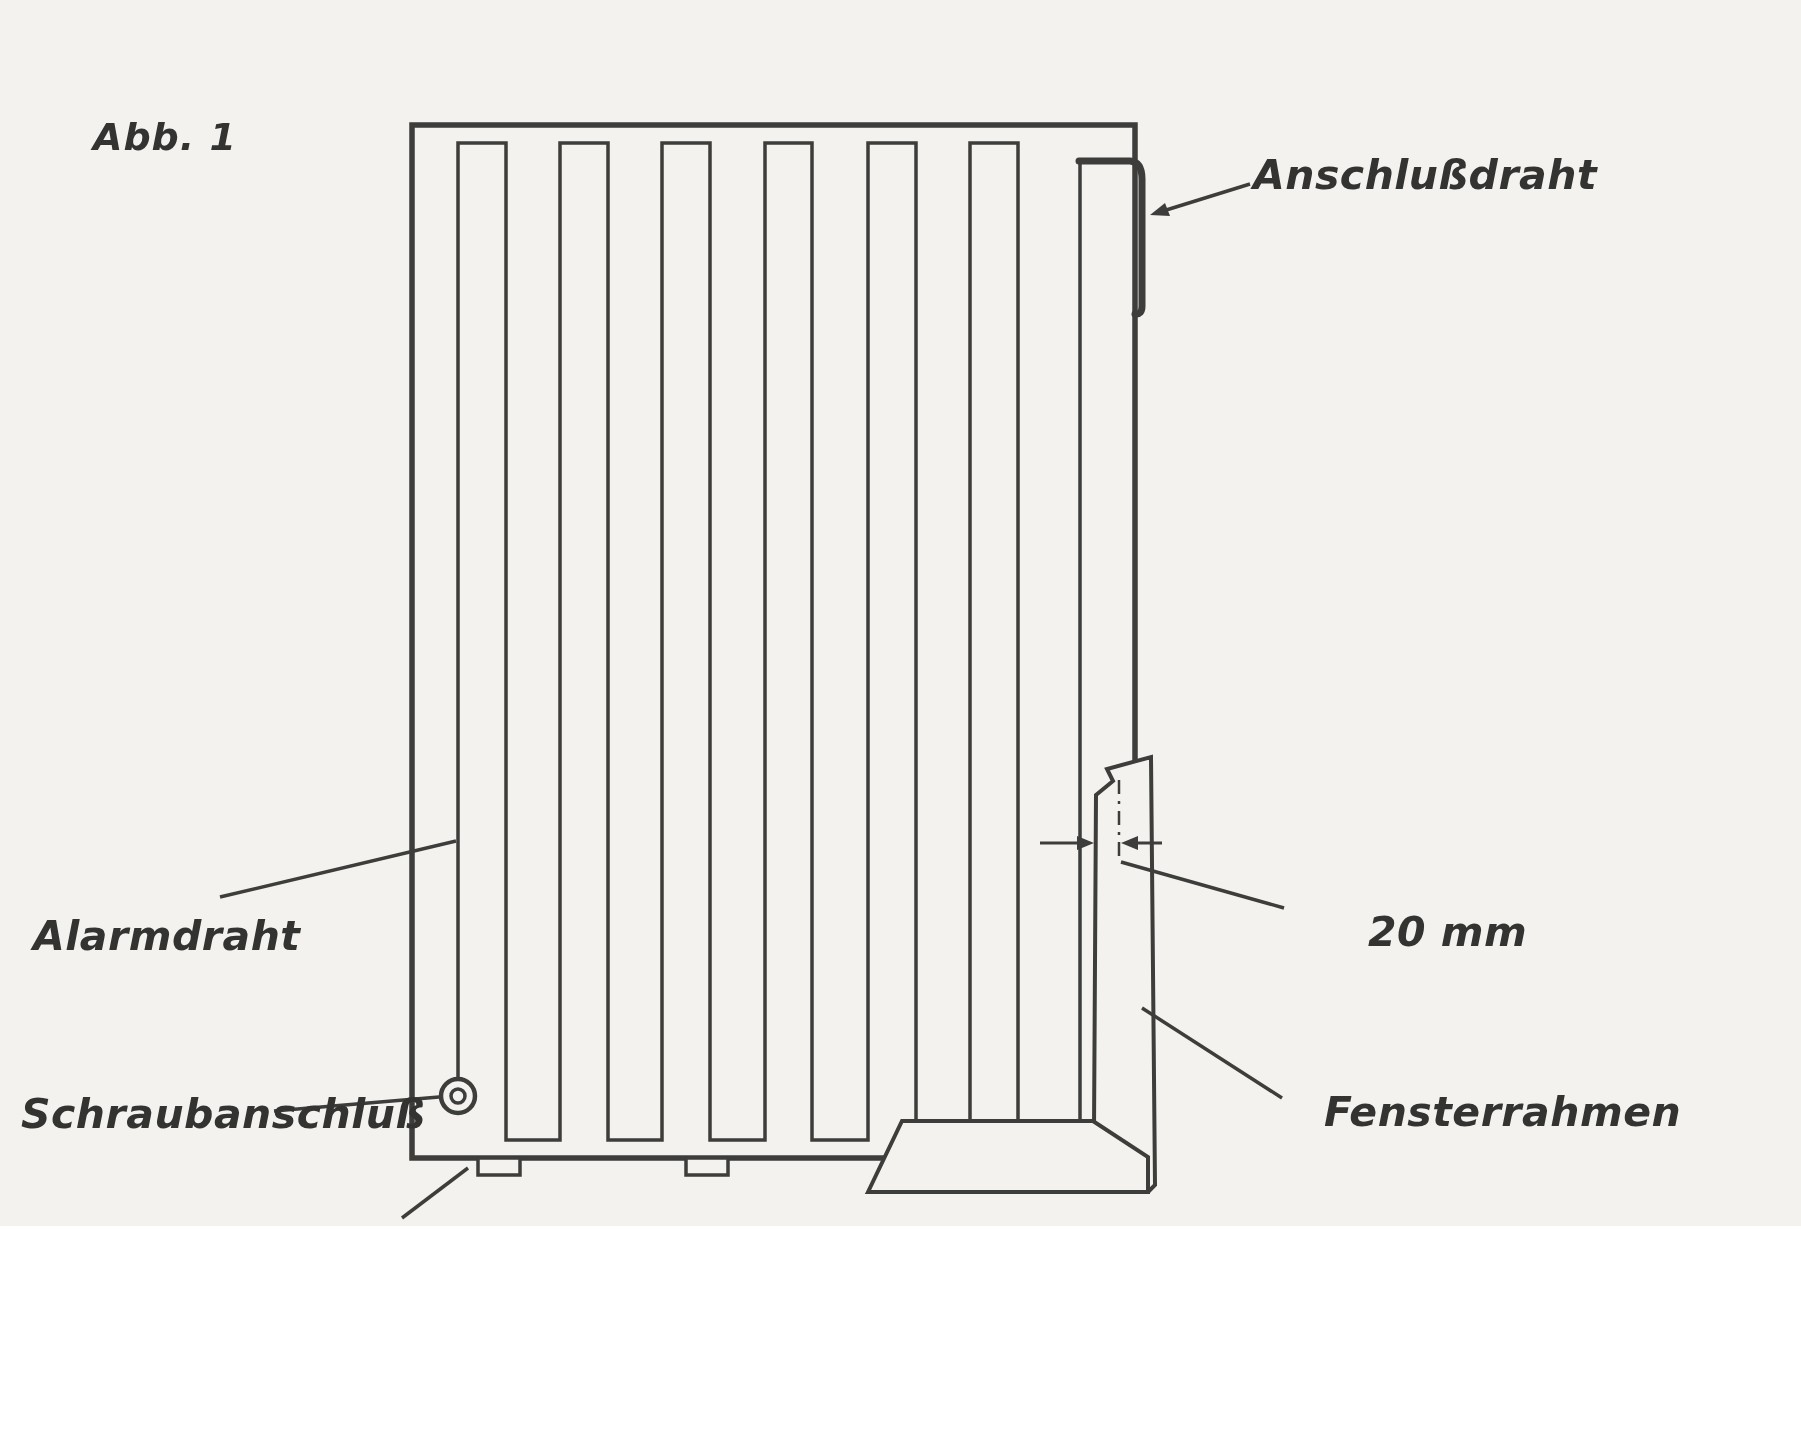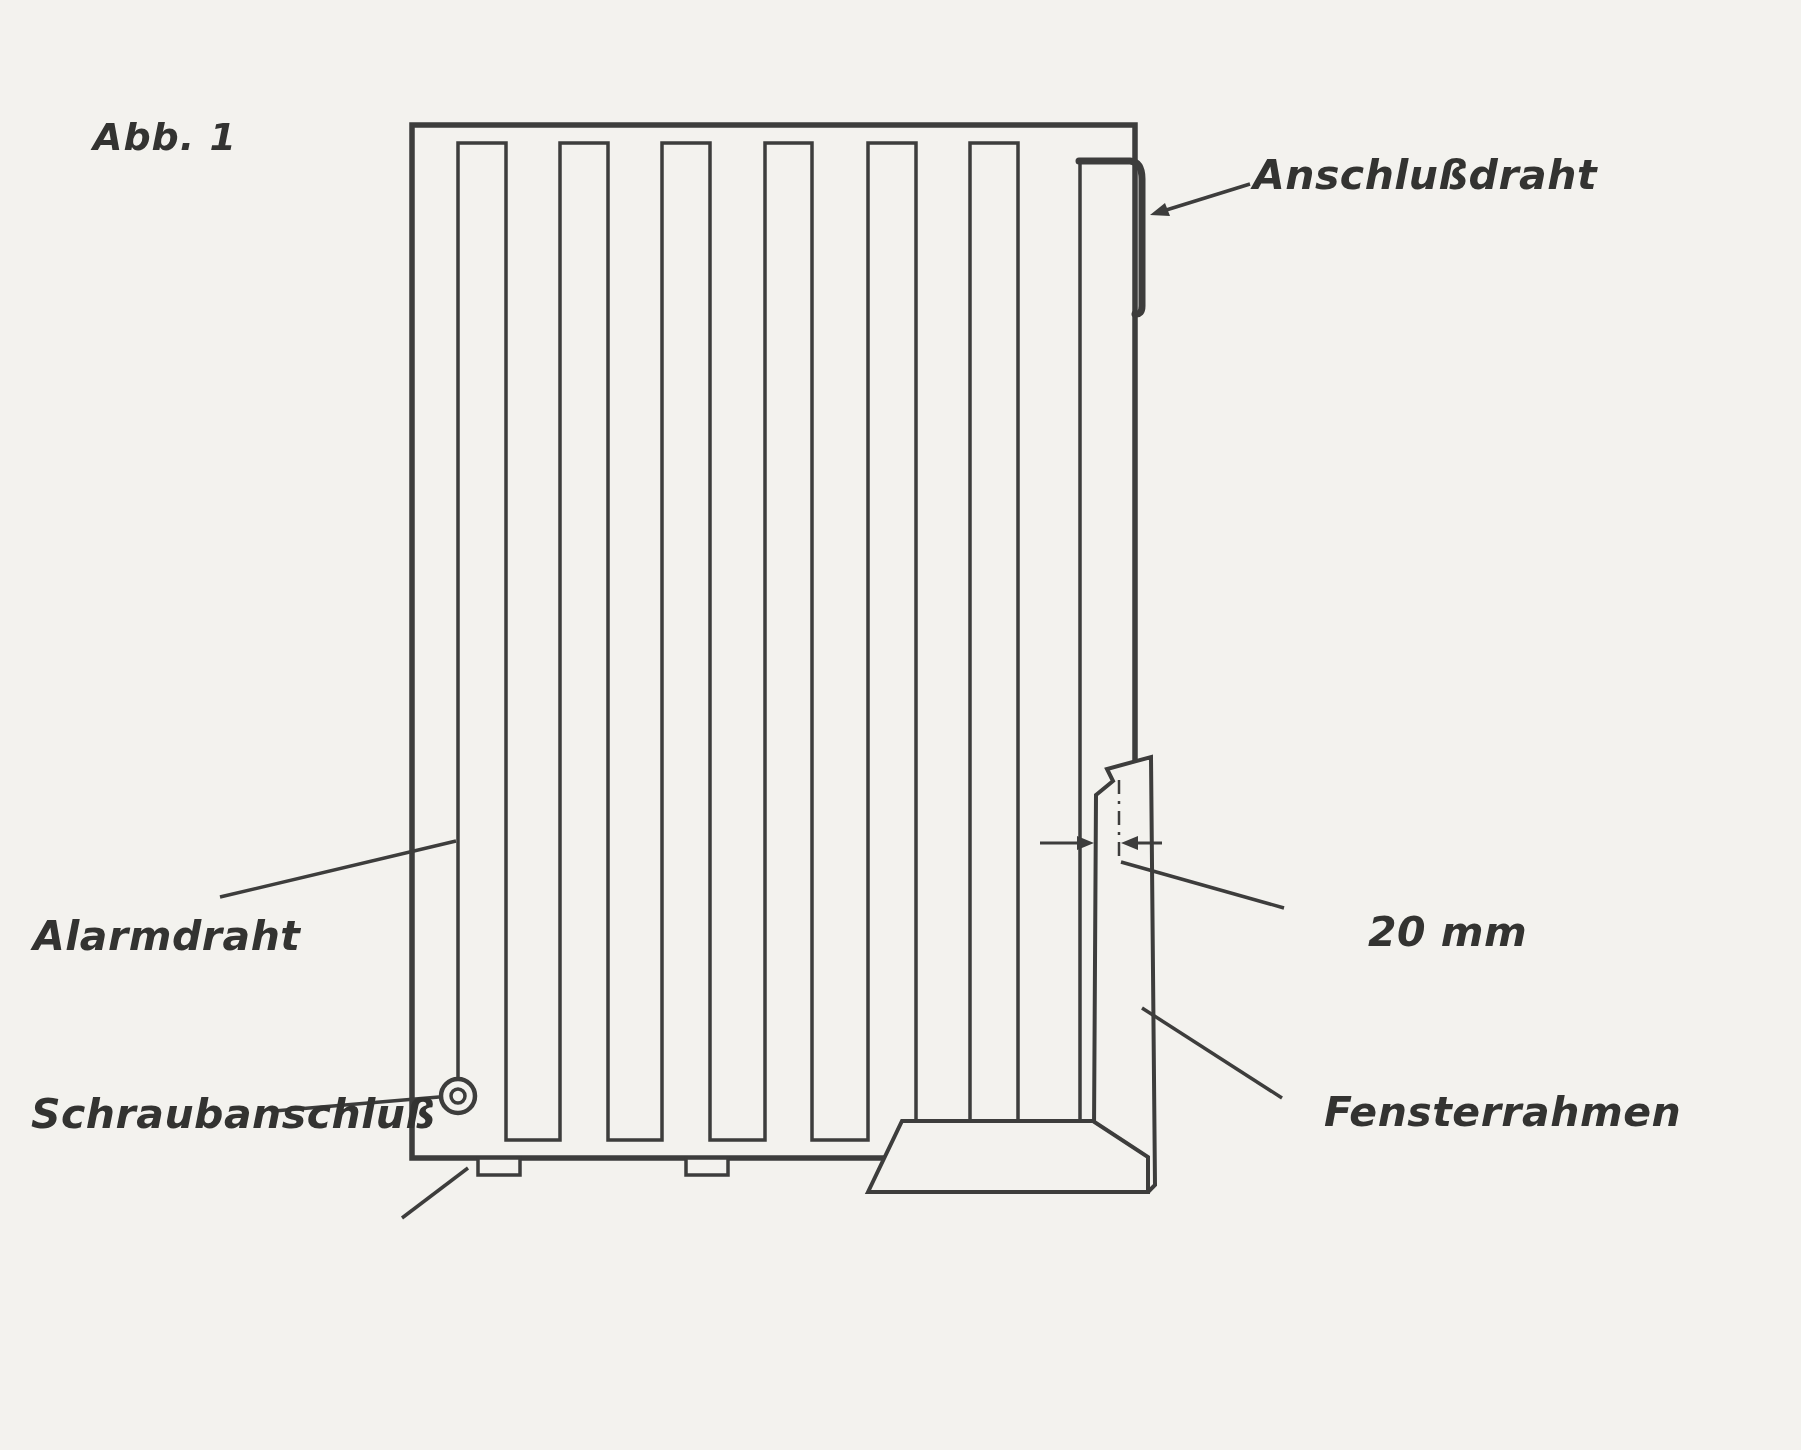--- a/index.html
+++ b/index.html
@@ -2,21 +2,21 @@
 <html><head>
 <meta charset="utf-8">
 <style>
   html, body {
     margin: 0;
     padding: 0;
   }
   .canvas {
     position: relative;
     width: 1801px;
-    height: 1450px;
+    height: 1226px;
     background: #f3f2ee;
     overflow: hidden;
     font-family: "DejaVu Sans", sans-serif;
   }
   .canvas svg {
     position: absolute;
     left: 0;
     top: 0;
     width: 1801px;
     height: 1450px;
@@ -112,18 +112,18 @@
   </svg>
 
   <div class="label title" style="left:93px; top:118px;">Abb. 1</div>
 
   <div class="label" style="left:1253px; top:155px;">Anschlußdraht</div>
 
   <div class="label" style="left:33px; top:916px;">Alarmdraht</div>
 
   <div class="label" style="left:1368px; top:912px;">20 mm</div>
 
-  <div class="label" style="left:31px; top:1094px;">Schraubanschluß</div>
+  <div class="label" style="left:21px; top:1094px;">Schraubanschluß</div>
 
   <div class="label" style="left:1324px; top:1092px;">Fensterrahmen</div>
 
 
 </div>
 
 </body></html>

